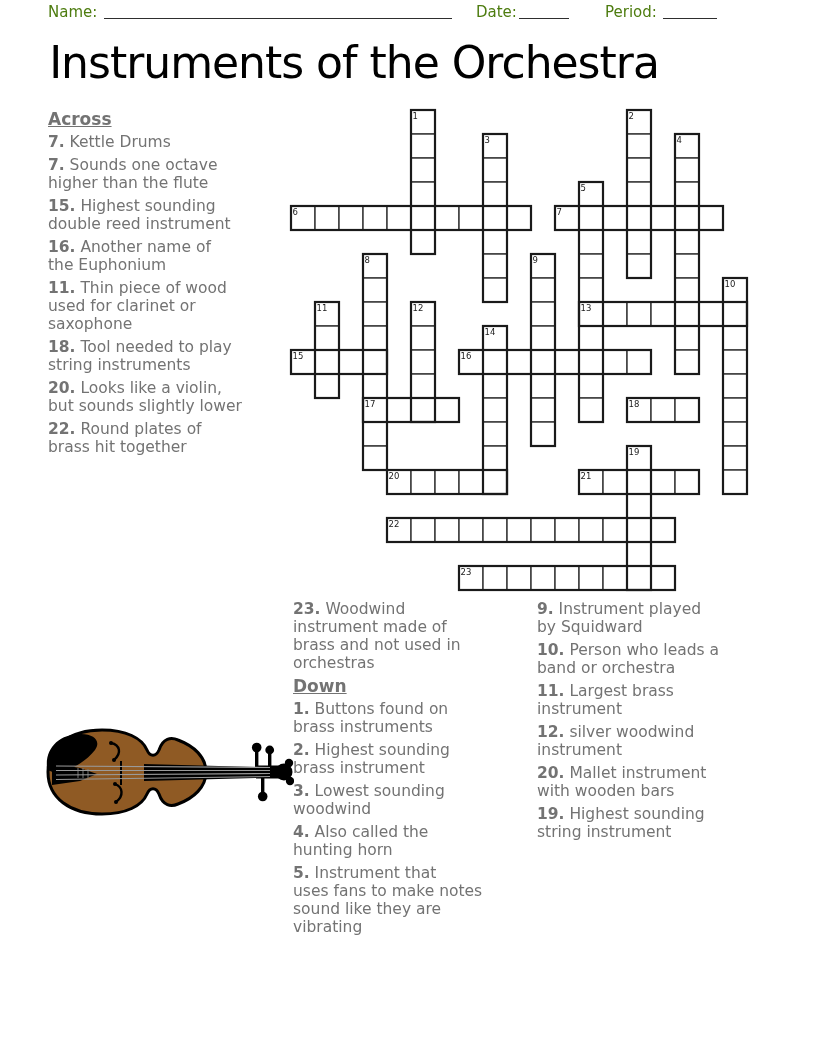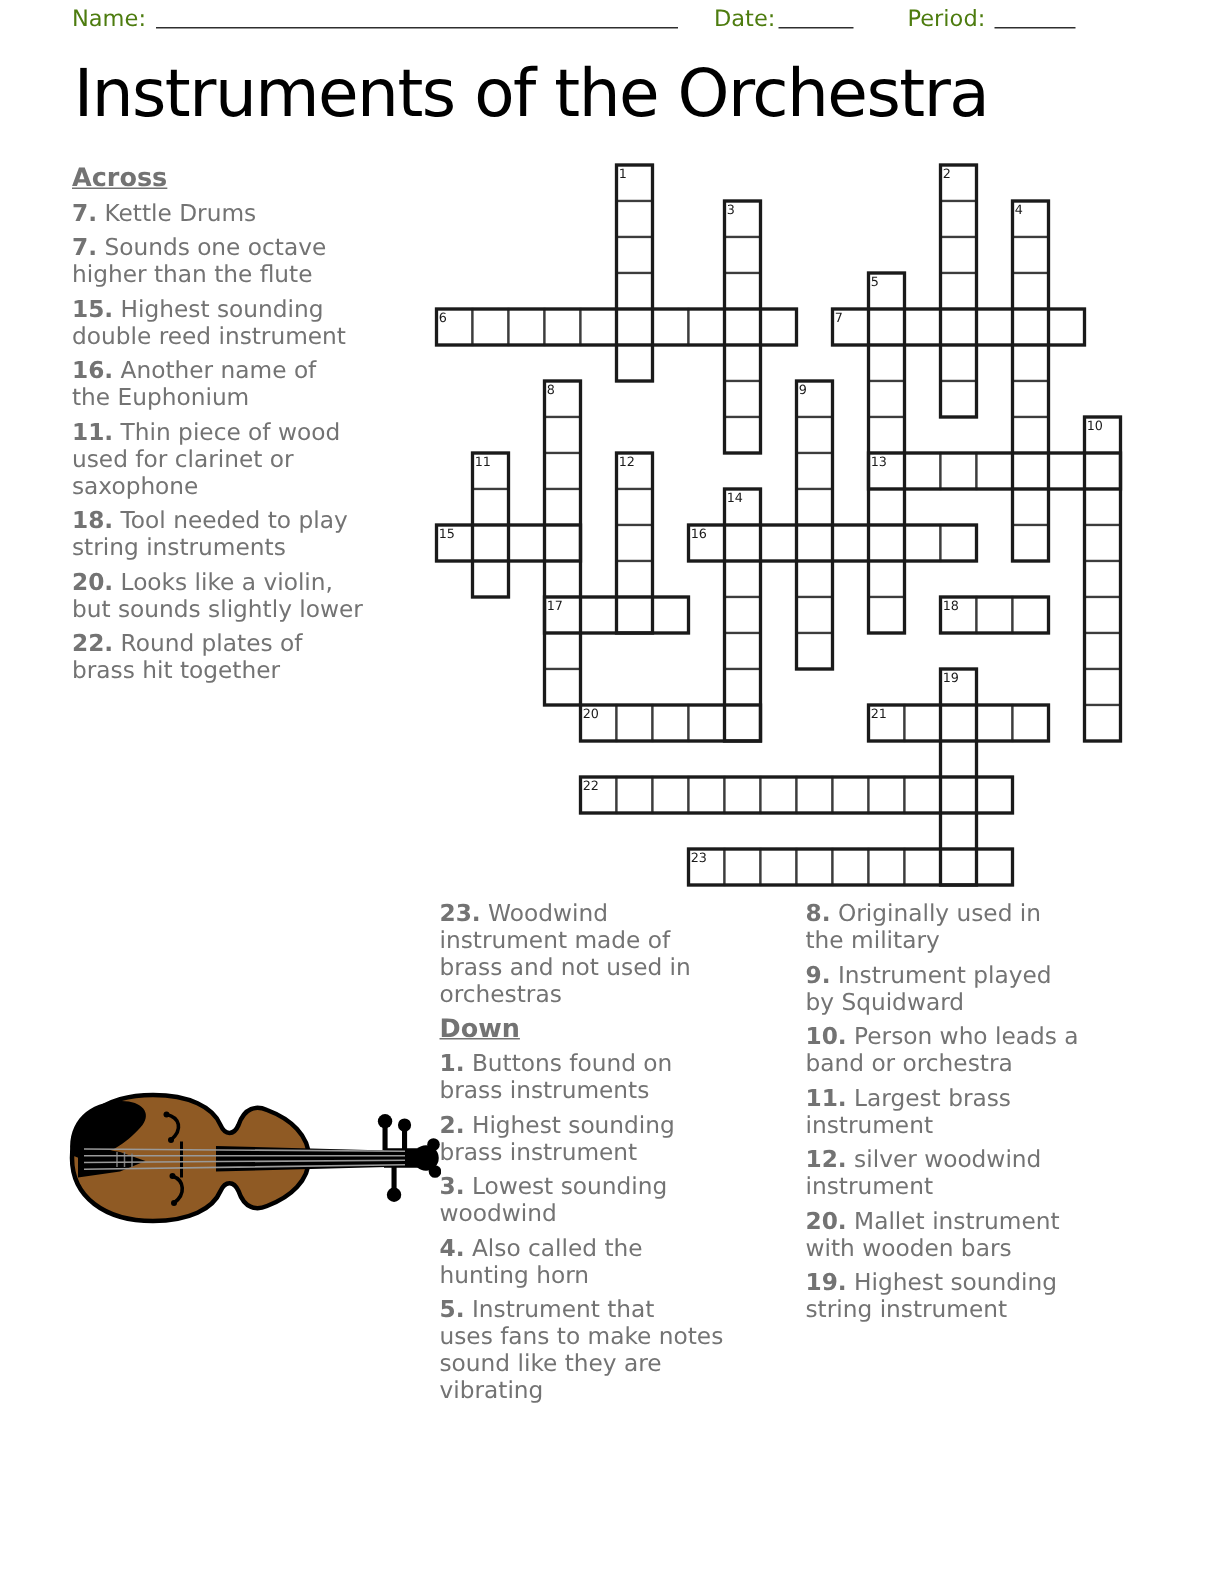--- a/index.html
+++ b/index.html
@@ -249,21 +249,20 @@
   <div class="clue-col" id="col-mid">
       <div class="clue"><b>23.</b> Woodwind<br>instrument made of<br>brass and not used in<br>orchestras</div>
       <div class="clue-header">Down</div>
       <div class="clue"><b>1.</b> Buttons found on<br>brass instruments</div>
       <div class="clue"><b>2.</b> Highest sounding<br>brass instrument</div>
       <div class="clue"><b>3.</b> Lowest sounding<br>woodwind</div>
       <div class="clue"><b>4.</b> Also called the<br>hunting horn</div>
       <div class="clue"><b>5.</b> Instrument that<br>uses fans to make notes<br>sound like they are<br>vibrating</div>
     </div>
   <div class="clue-col" id="col-right">
-      <div class="clue"><b>8.</b> Originally used in<br>the military</div>
       <div class="clue"><b>9.</b> Instrument played<br>by Squidward</div>
       <div class="clue"><b>10.</b> Person who leads a<br>band or orchestra</div>
       <div class="clue"><b>11.</b> Largest brass<br>instrument</div>
       <div class="clue"><b>12.</b> silver woodwind<br>instrument</div>
       <div class="clue"><b>20.</b> Mallet instrument<br>with wooden bars</div>
       <div class="clue"><b>19.</b> Highest sounding<br>string instrument</div>
     </div>
 
   <div class="violin">
     <svg width="250" height="98" viewBox="0 0 250 98">

